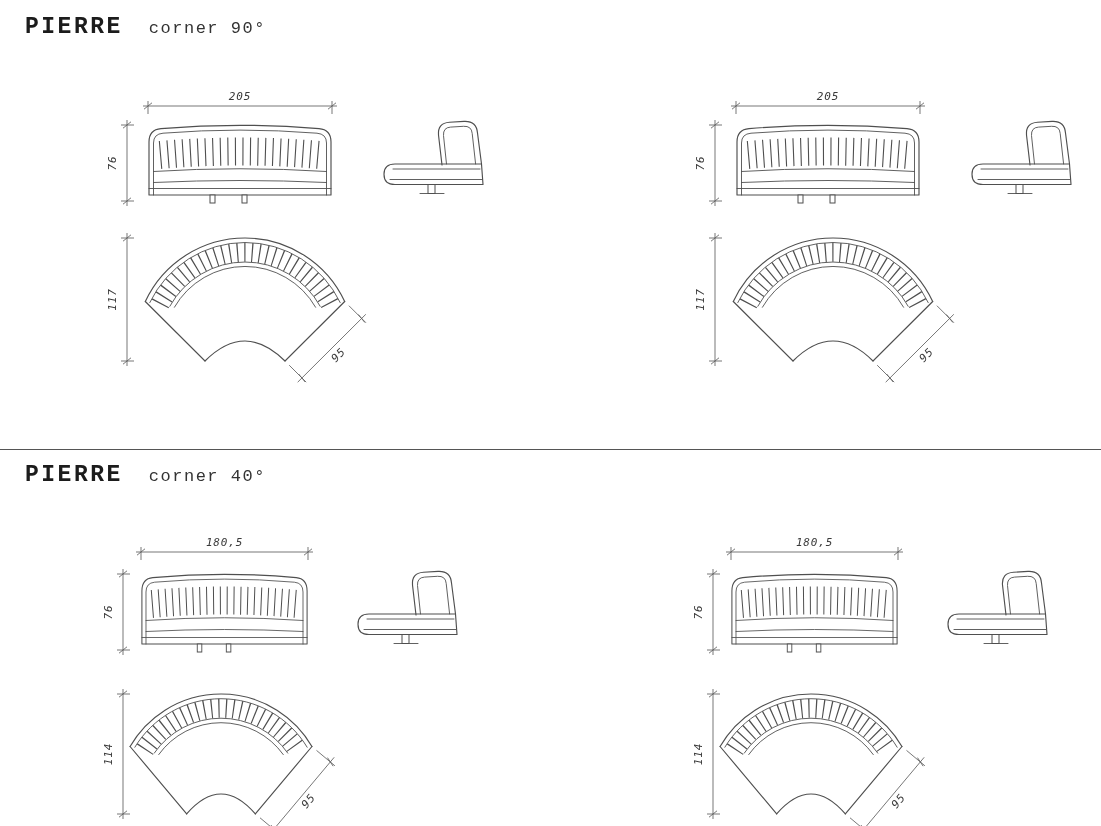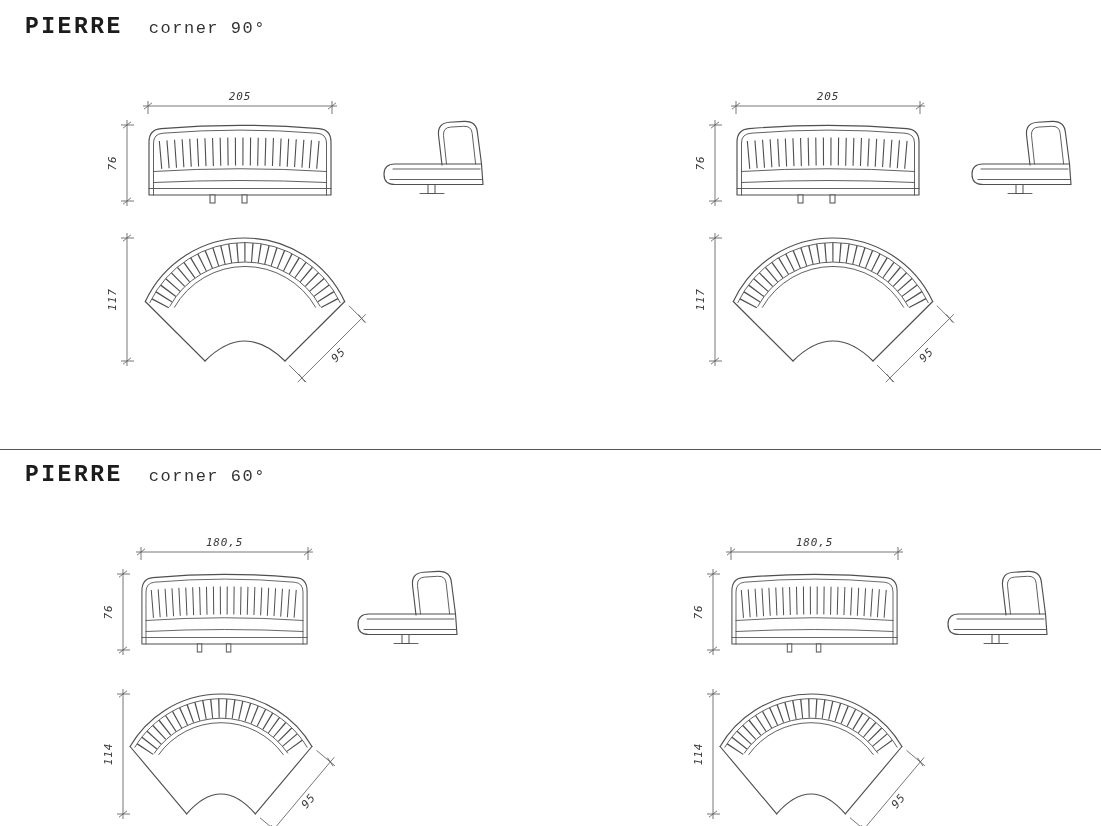--- a/index.html
+++ b/index.html
@@ -158,21 +158,21 @@
         <use href="#tick" transform="translate(201.9,290) rotate(90)"></use>
       </g>
       <text transform="translate(241,269.5) rotate(-45)" text-anchor="middle">95</text>
     </svg>
   </div>
 
   <div class="divider"></div>
 
   <div class="section-header" style="left:25px; top:462px">
     <span class="product-name">PIERRE</span>
-    <span class="variant-name">corner 60°</span>
+    <span class="variant-name">corner 40°</span>
   </div>
 
   <div class="group" style="left:98px; top:534px">
     <svg width="400" height="306" viewBox="0 0 400 306">
       <g class="dim">
         <path d="M 43,26 L 43,13 M 210,26 L 210,13"></path>
         <path d="M 38,18 L 215,18"></path>
         <use href="#tick" x="43" y="18"></use>
           <use href="#tick" x="210" y="18"></use>
       </g>

